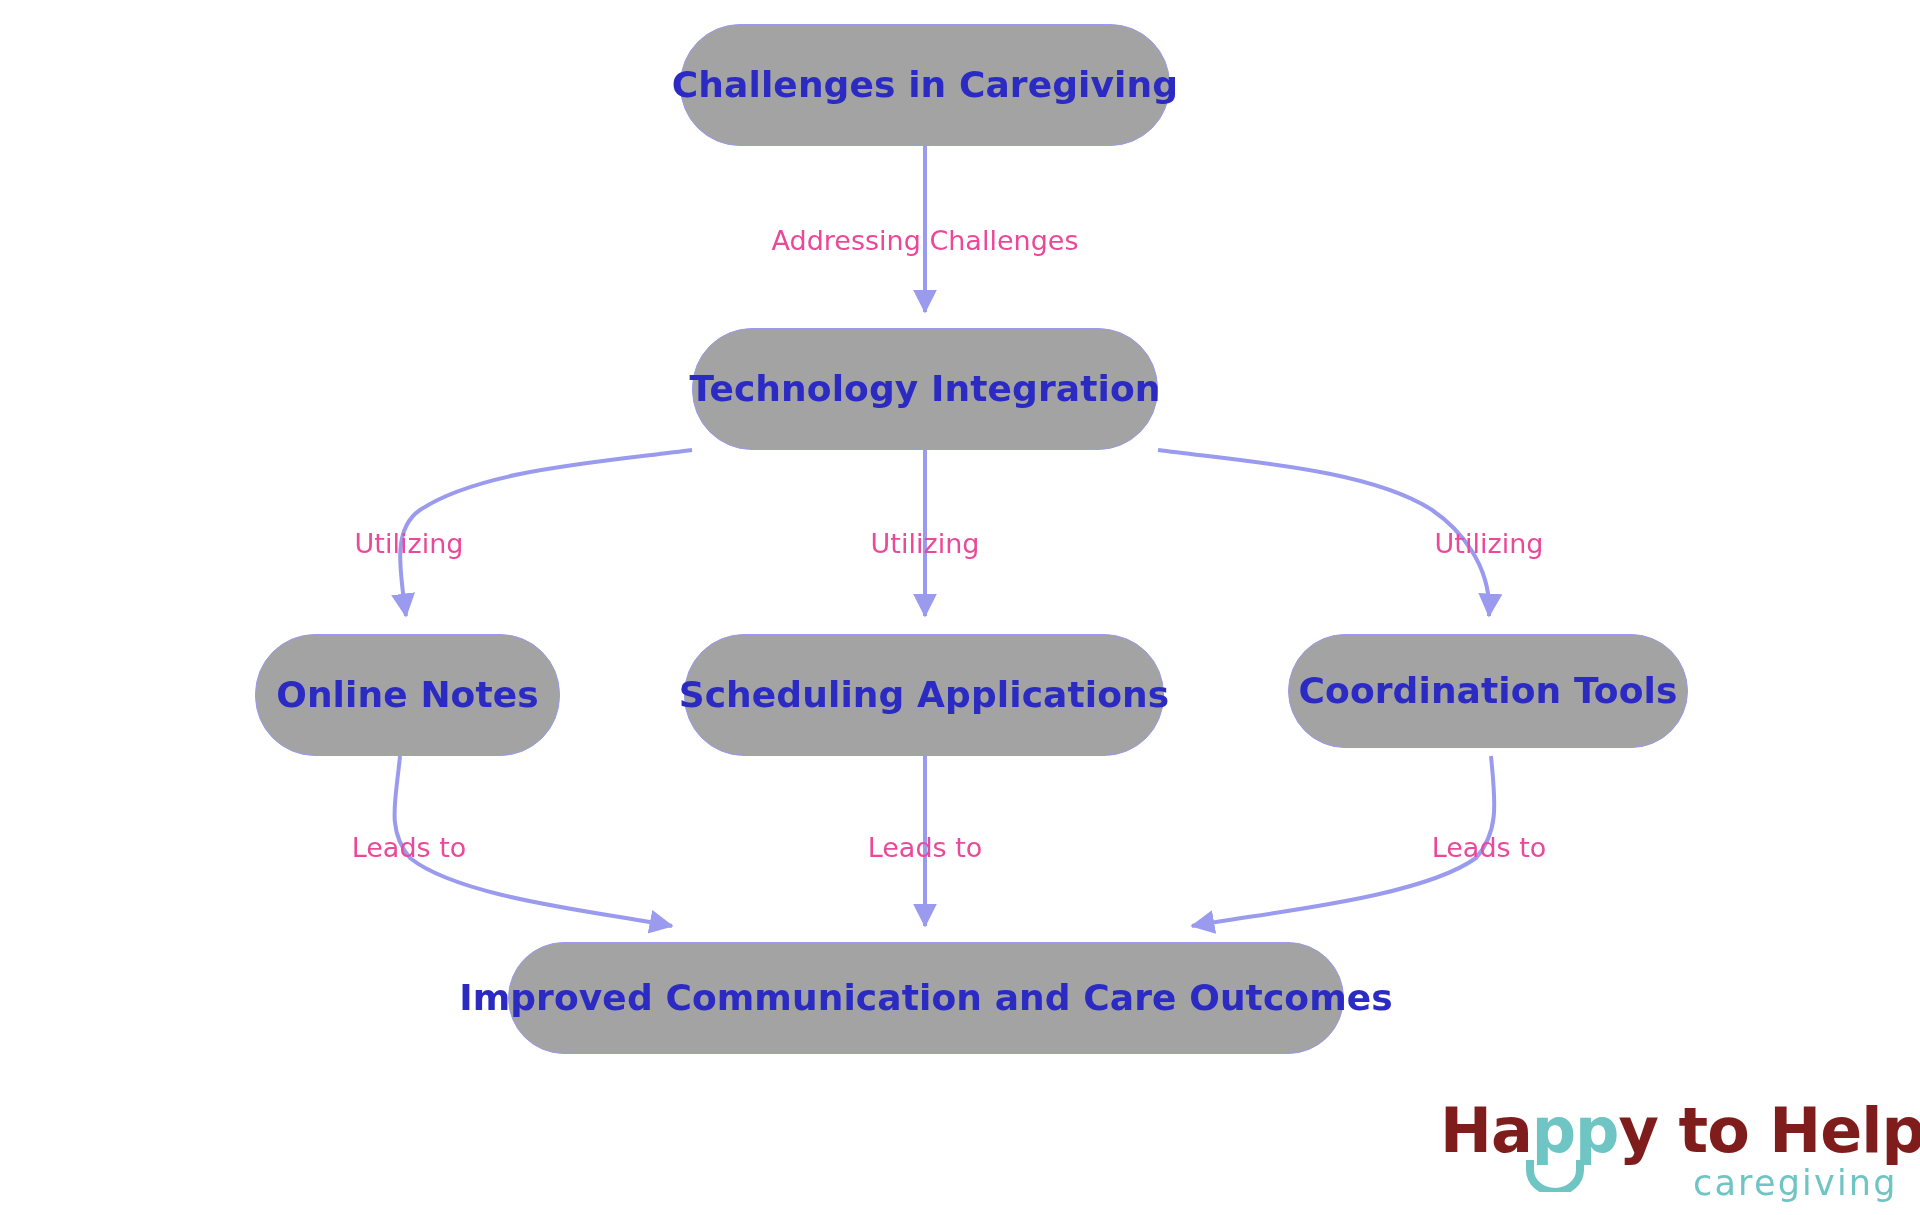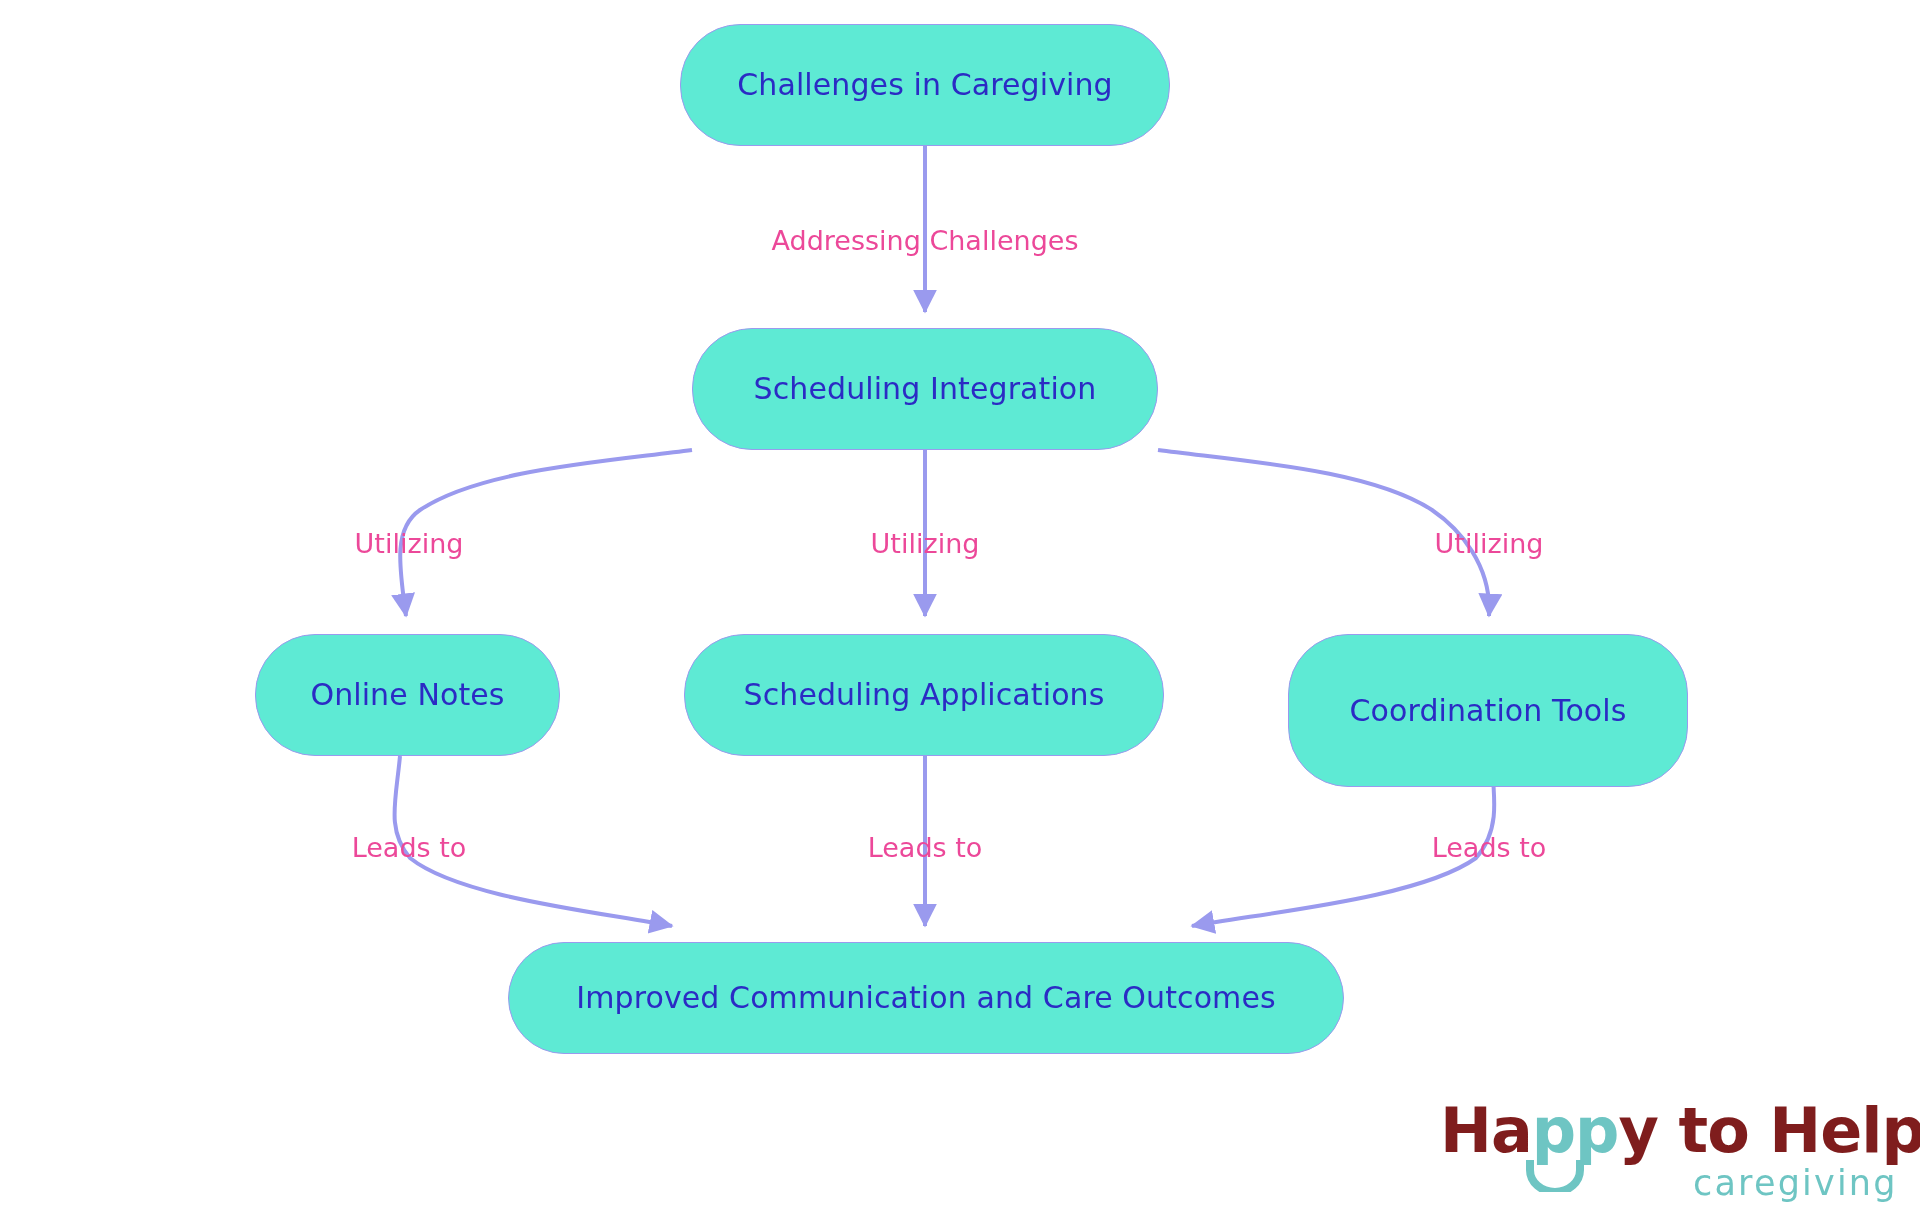--- a/index.html
+++ b/index.html
@@ -23,38 +23,38 @@
     height: 1215px;
   }
 
   
   .node {
     position: absolute;
     box-sizing: border-box;
     display: flex;
     align-items: center;
     justify-content: center;
-    background: #5eead4;
+    background: #a3a3a3;
     border: 1.6px solid #9a9aee;
     border-radius: 60px;
     color: #2b2bc4;
-    font-size: 30px;
-    font-weight: 400;
+    font-size: 36px;
+    font-weight: 700;
     letter-spacing: 0.1px;
     line-height: 1;
     white-space: nowrap;
     font-family: "DejaVu Sans", sans-serif;
   }
 
   
   #node-challenges          { left: 680px;  top: 24px;   width: 490px;  height: 122px; }
   #node-technology          { left: 692px;  top: 328px;  width: 466px;  height: 122px; }
   #node-online-notes        { left: 255px;  top: 634px;  width: 305px;  height: 122px; }
   #node-scheduling          { left: 684px;  top: 634px;  width: 480px;  height: 122px; }
-  #node-coordination        { left: 1288px; top: 634px;  width: 400px;  height: 153px; }
+  #node-coordination        { left: 1288px; top: 634px;  width: 400px;  height: 114px; }
   #node-improved            { left: 508px;  top: 942px;  width: 836px;  height: 112px; }
 
   
   .edge-label {
     position: absolute;
     color: #ec4899;
     font-size: 27px;
     line-height: 1;
     white-space: nowrap;
     font-family: "DejaVu Sans", sans-serif;
@@ -128,21 +128,21 @@
 
   <path d="M 400,756 C 396,800 386,830 410,858 C 460,898 600,912 672,926" fill="none" stroke="#9a9aee" stroke-width="4" marker-end="url(#arrow)"></path>
 
   <path d="M 925,756 L 925,926" fill="none" stroke="#9a9aee" stroke-width="4" marker-end="url(#arrow)"></path>
 
   <path d="M 1491,756 C 1495,800 1500,830 1476,858 C 1420,898 1270,912 1192,926" fill="none" stroke="#9a9aee" stroke-width="4" marker-end="url(#arrow)"></path>
 </svg>
 
 <div class="node" id="node-challenges">Challenges in Caregiving</div>
 
-<div class="node" id="node-technology">Scheduling Integration</div>
+<div class="node" id="node-technology">Technology Integration</div>
 
 <div class="node" id="node-online-notes">Online Notes</div>
 
 <div class="node" id="node-scheduling">Scheduling Applications</div>
 
 <div class="node" id="node-coordination">Coordination Tools</div>
 
 <div class="node" id="node-improved">Improved Communication and Care Outcomes</div>
 
 <div class="edge-label" id="lbl-addressing">Addressing Challenges</div>

